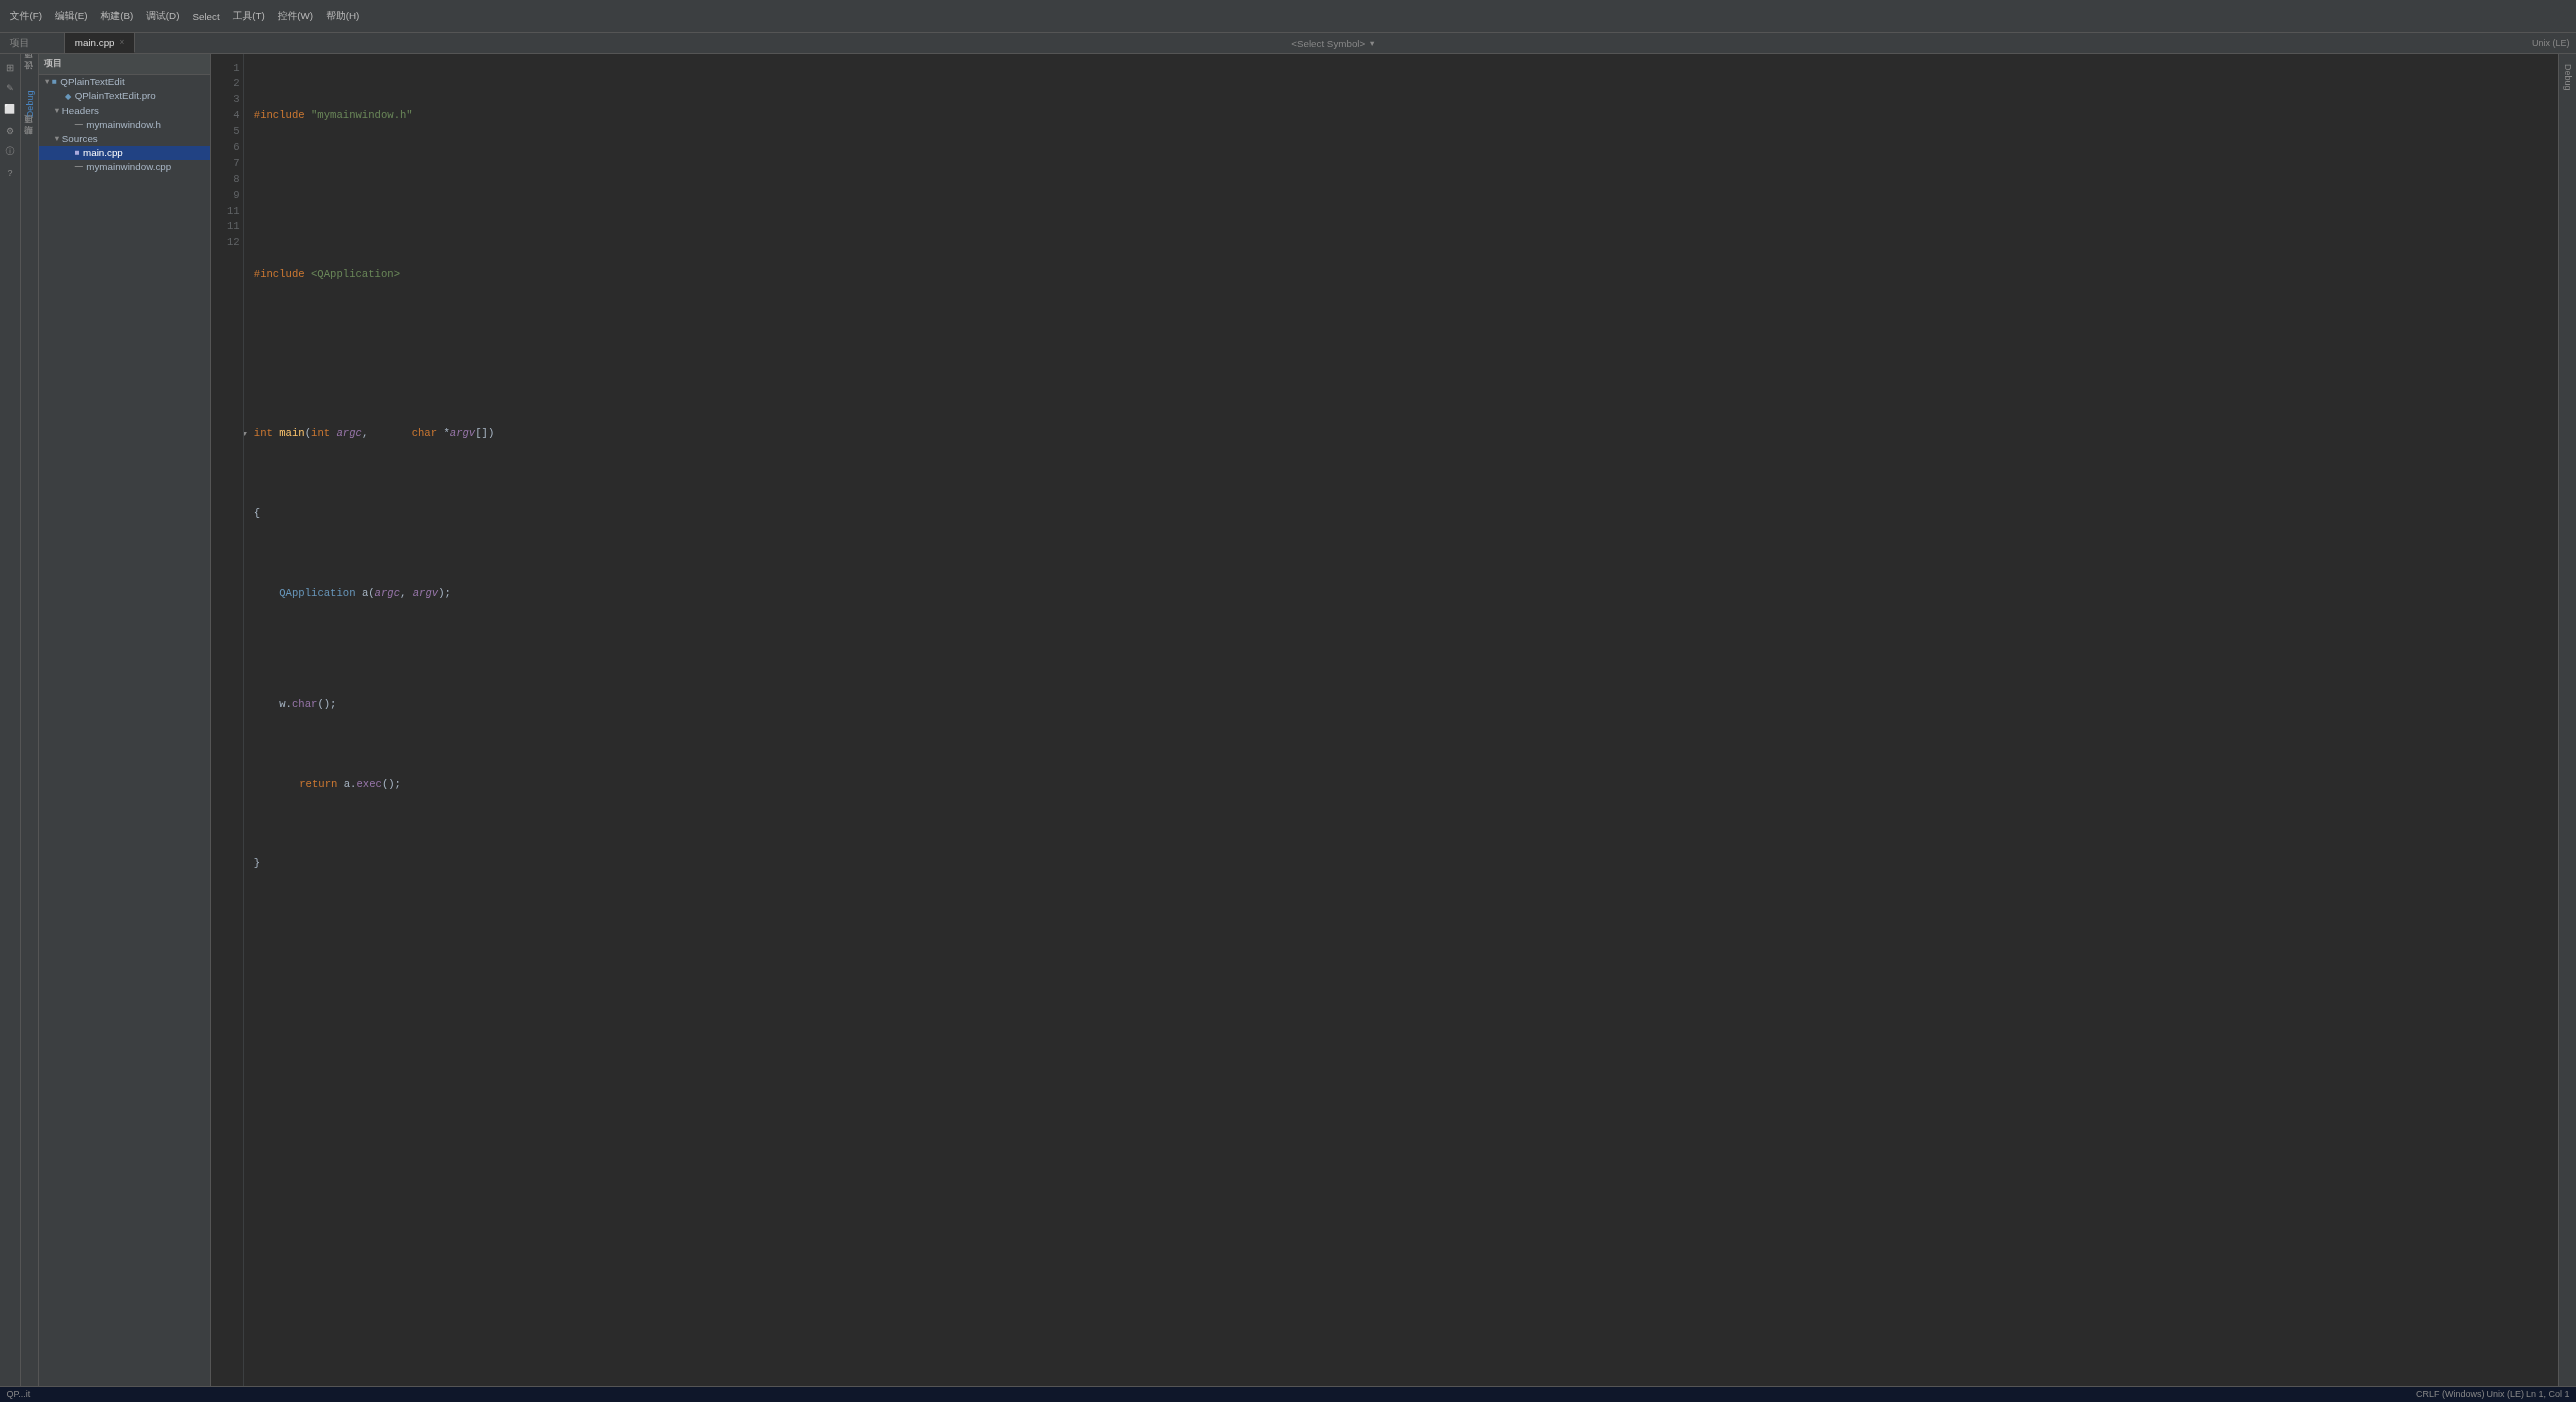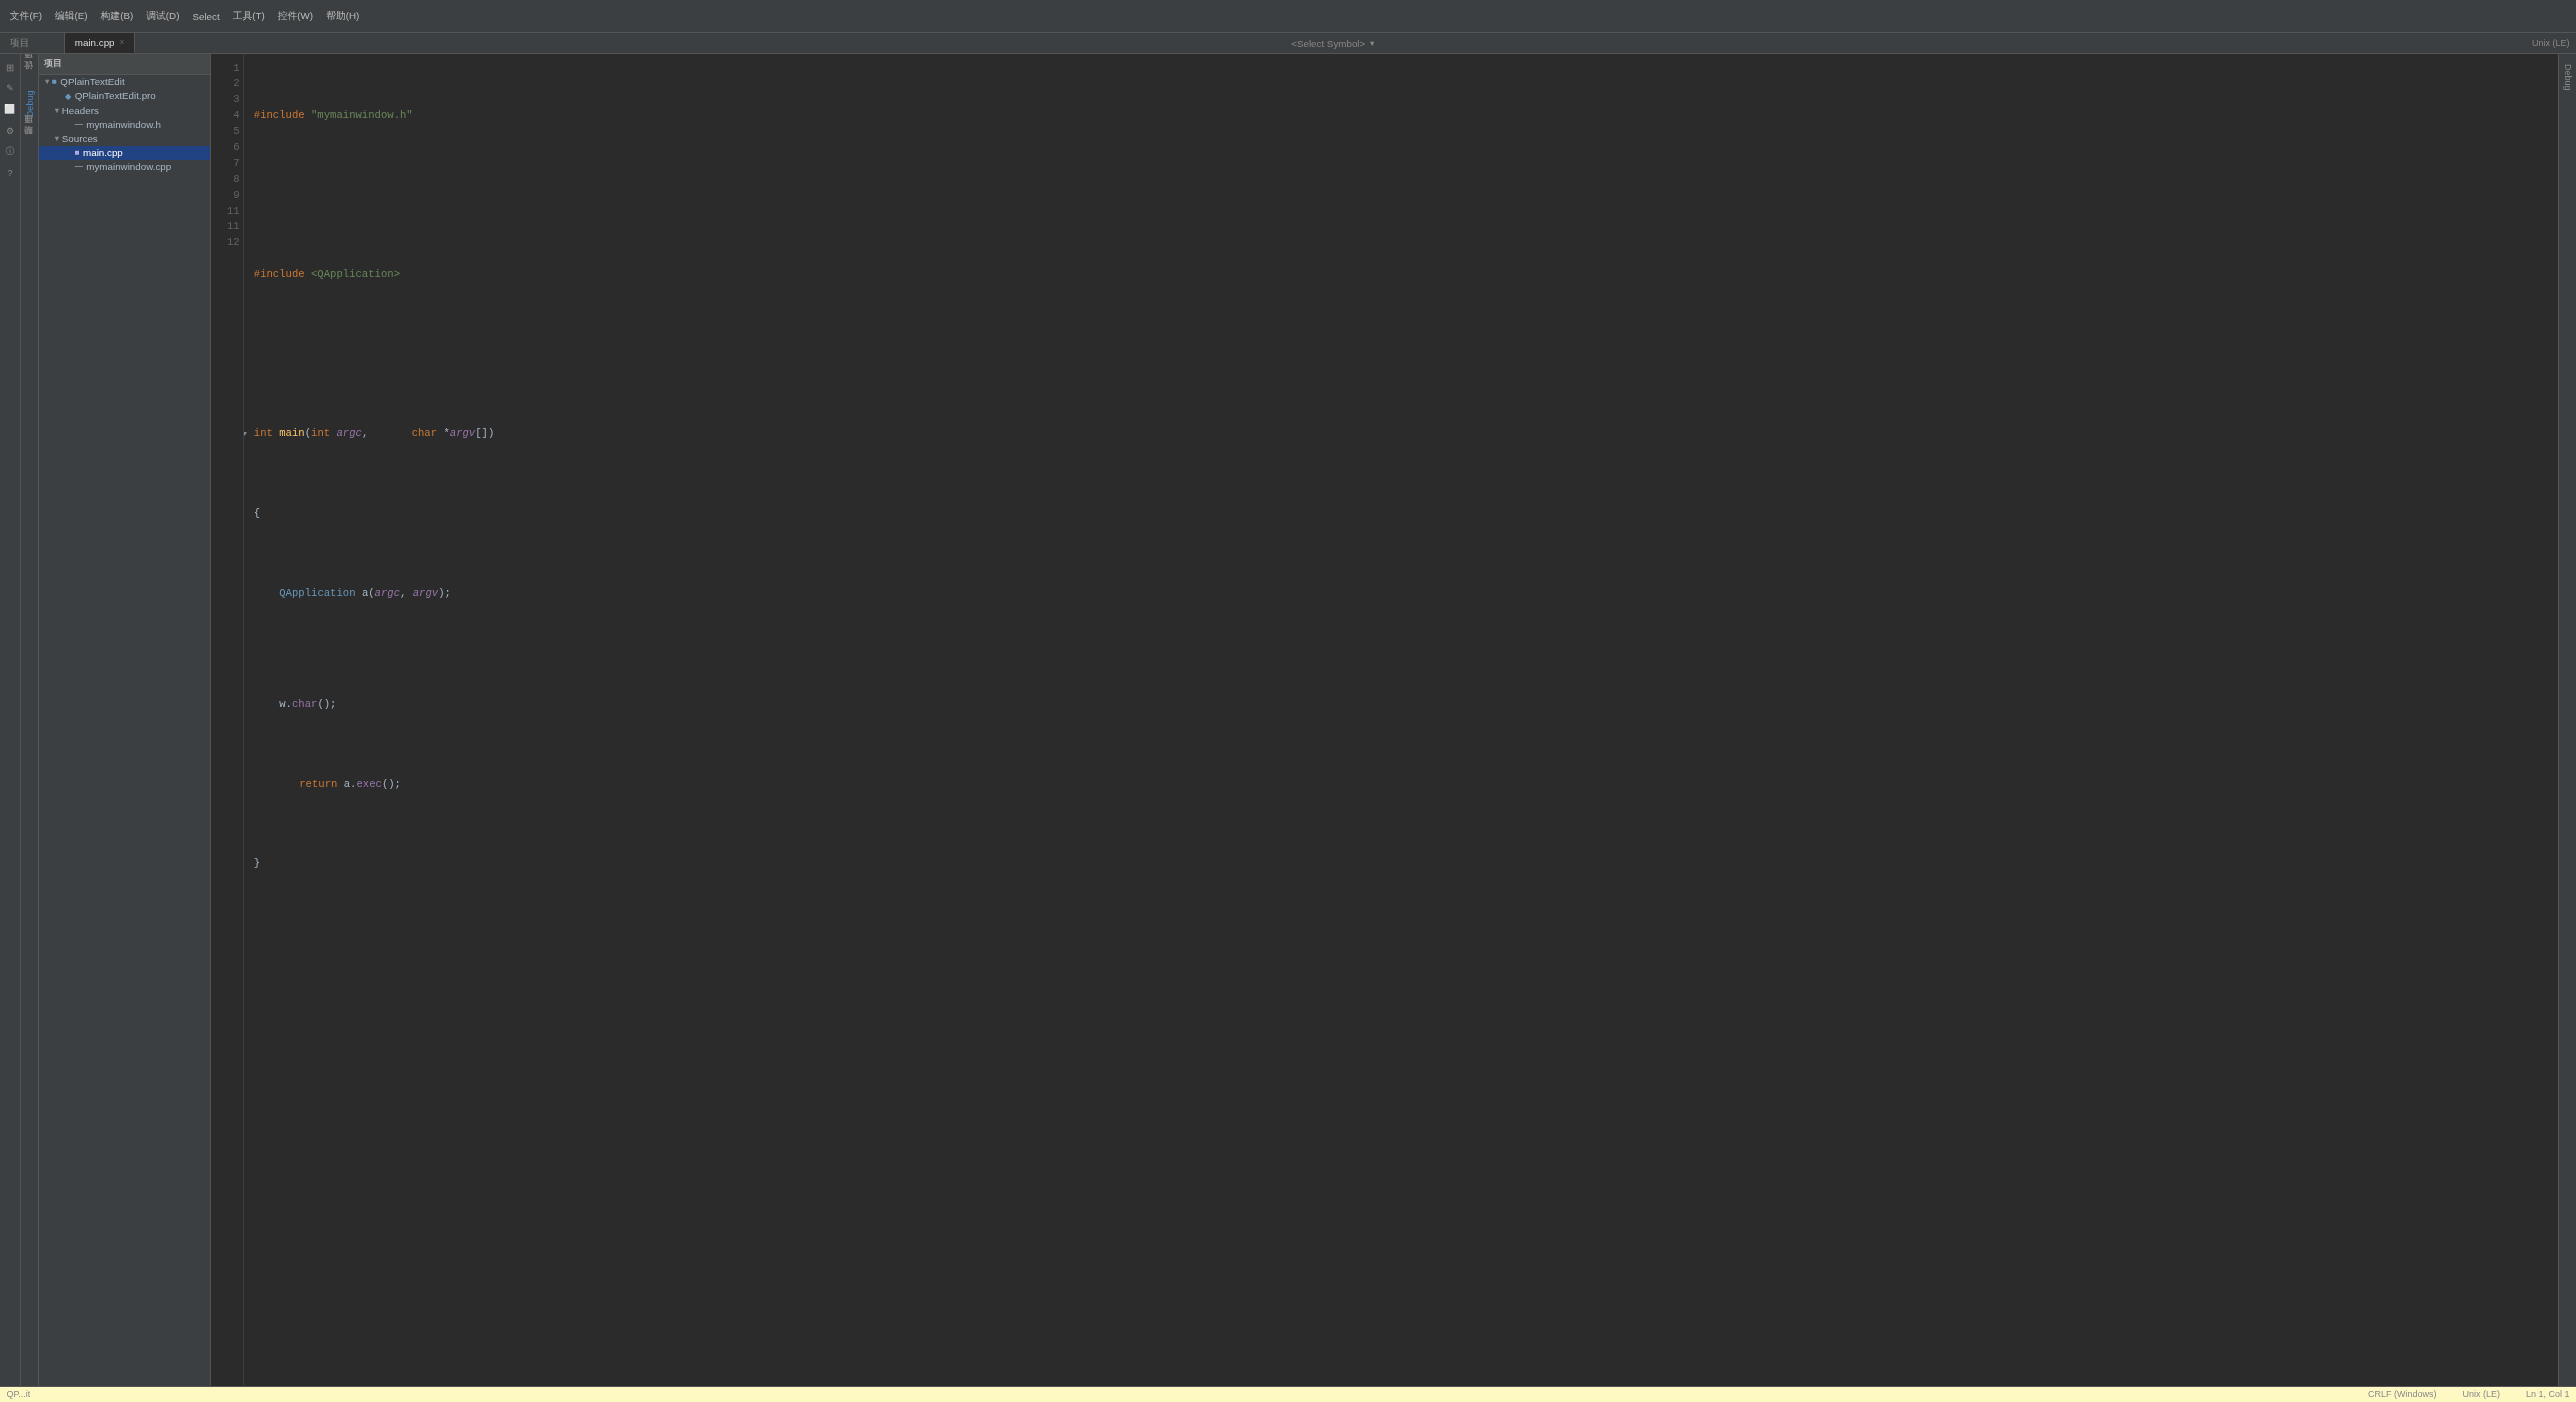--- a/index.html
+++ b/index.html
@@ -241,34 +241,34 @@
     .kw-type { color: #cc7832; }
     .kw-func { color: #ffc66d; }
     .kw-class { color: #6897bb; }
     .kw-param { color: #9876aa; font-style: italic; }
     .kw-char { color: #cc7832; margin-left: 37px; }
     .kw-call { color: #9876aa; }
     .kw-return { color: #cc7832; margin-left: 20px; }
 
     
     .statusbar {
-      background: #fef9c3;
+      background: #0f172a;
       border-top: 0.8px solid #555;
       height: 16.3px;
       display: flex;
       align-items: center;
       padding: 0 6.5px;
       font-size: 9px;
       color: #888;
       flex-shrink: 0;
       justify-content: space-between;
     }
     .statusbar-right {
       display: flex;
-      gap: 26px;
+      gap: 2px;
       align-items: center;
     }
   </style>
 </head>
 <body>
 
 <div class="menubar">
   <span class="menubar-item">文件(F)</span>
   <span class="menubar-item">编辑(E)</span>
   <span class="menubar-item">构建(B)</span>

